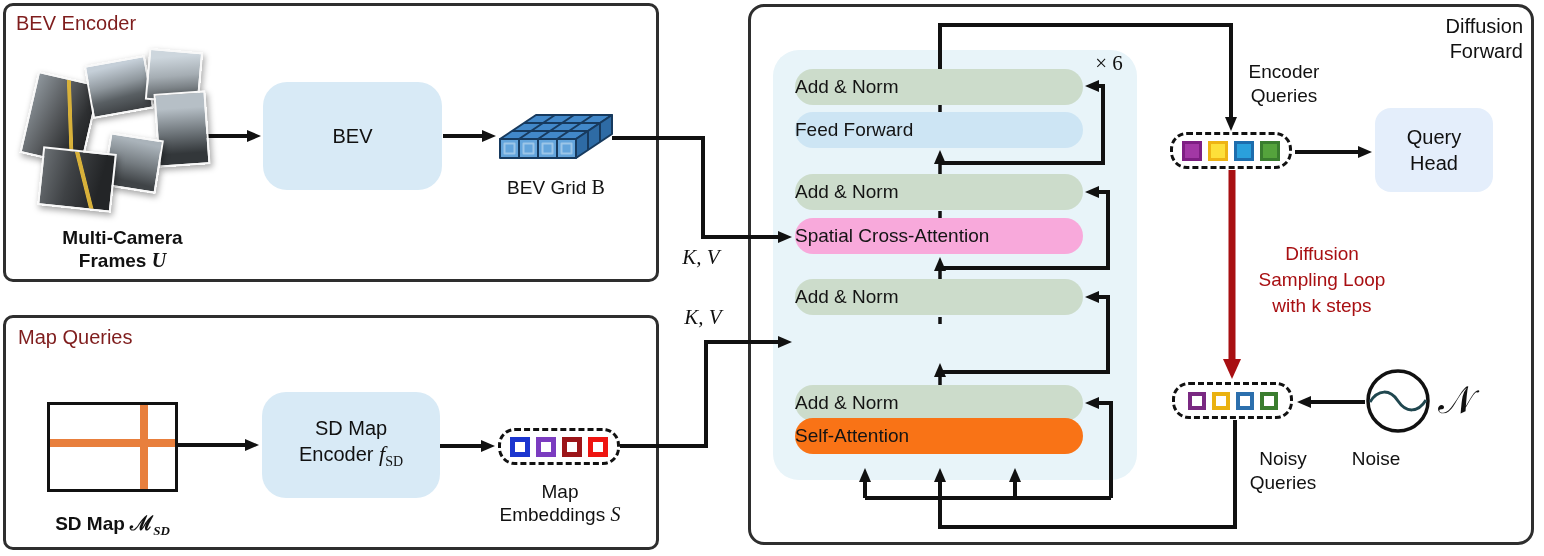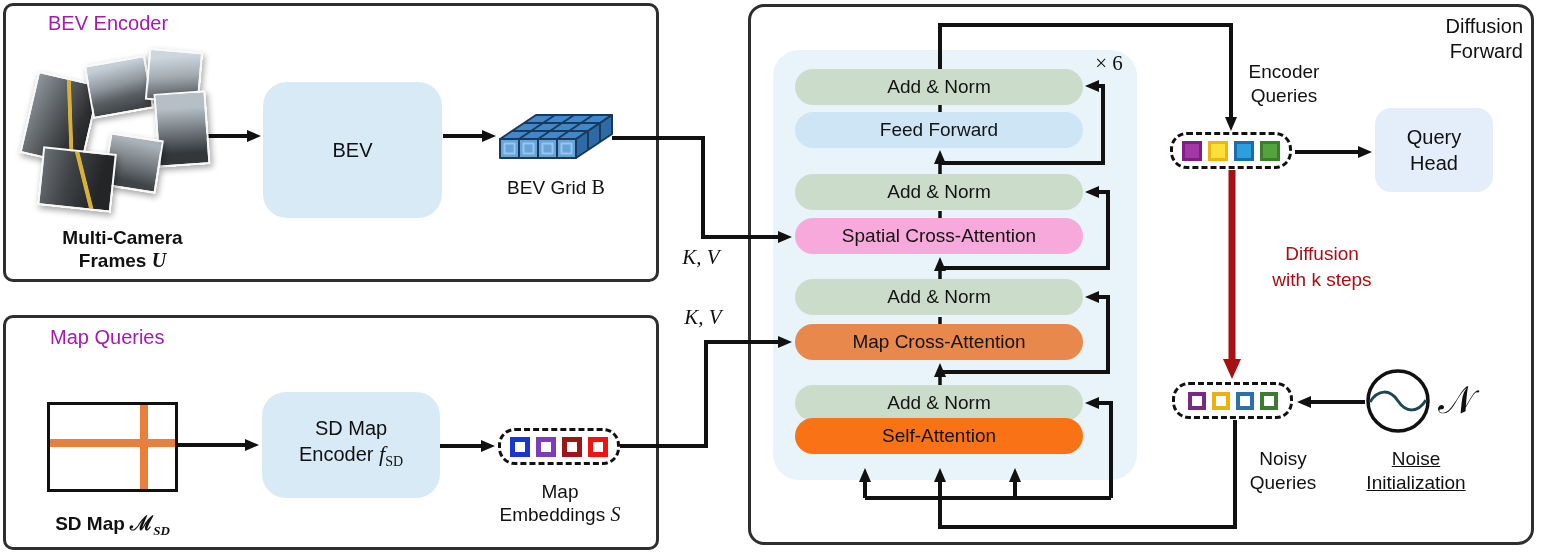--- a/index.html
+++ b/index.html
@@ -1,29 +1,29 @@
 <!DOCTYPE html>
 <html><head>
 <meta charset="utf-8">
 <style>
   html,body{margin:0;padding:0;background:#ffffff;}
   #canvas{position:relative;width:1544px;height:556px;background:#ffffff;overflow:hidden;
           font-family:"Liberation Sans","DejaVu Sans",sans-serif;color:#111;}
   .abs{position:absolute;}
   .panel{position:absolute;border:3px solid #2e2e2e;background:transparent;box-sizing:border-box;}
-  .panel-title{position:absolute;font-size:20px;color:#a21caf;white-space:nowrap;margin-left:32px;}
+  .panel-title{position:absolute;font-size:20px;color:#7f1d1d;white-space:nowrap;}
   .cap{position:absolute;text-align:center;font-size:19px;line-height:23px;color:#111;}
   .serif-i{font-family:"Liberation Serif","DejaVu Serif",serif;font-style:italic;}
   .serif-r{font-family:"Liberation Serif","DejaVu Serif",serif;}
   .encbox{position:absolute;border-radius:24px;display:flex;flex-direction:column;
           align-items:center;justify-content:center;font-size:20px;line-height:25px;text-align:center;}
   .encbox .fsym{font-family:"Liberation Serif","DejaVu Serif",serif;font-style:italic;font-size:22px;}
   .encbox sub{font-family:"Liberation Serif","DejaVu Serif",serif;font-style:normal;font-size:14px;}
   .blk{position:absolute;left:795px;width:288px;height:36px;border-radius:18px;
-       text-align:center;line-height:36px;font-size:19px;color:#141414;}
+       text-align:left;line-height:36px;font-size:19px;color:#141414;}
   .dashbox{position:absolute;border:3px dashed #111;border-radius:17px;box-sizing:border-box;
            display:flex;align-items:center;justify-content:center;gap:6px;background:#fff;}
   .sq-o{width:10px;height:10px;border:5px solid #333;background:#fff;display:inline-block;}
   .sq-f{width:14px;height:14px;border:3px solid #333;display:inline-block;}
   .photo{position:absolute;border:2px solid #f8f8f8;box-shadow:2px 3px 6px rgba(0,0,0,.35);}
   .sdmap{position:absolute;border:3px solid #111;background:#fff;box-sizing:border-box;}
   .road{position:absolute;}
 </style>
 </head>
 <body>
@@ -120,21 +120,21 @@
   </div>
 
   <div class="cap" style="left:40px;top:226px;width:165px;font-weight:bold;">
     <div>Multi-Camera</div>
     <div>
       <span>Frames</span>
       <span class="serif-i" style="font-size:20px;">U</span>
     </div>
   </div>
 
-  <div class="encbox" style="left: 263px; top: 82px; width: 179px; height: 136px; background-color: rgb(216, 234, 246); align-items: center;">
+  <div class="encbox" style="left: 263px; top: 82px; width: 179px; height: 108px; background-color: rgb(216, 234, 246); align-items: center;">
     <div>BEV</div>
   </div>
 
   <div class="cap" style="left:486px;top:176px;width:140px;">
     <span>BEV Grid</span>
     <span class="serif-r" style="font-size:20px;">B</span>
   </div>
 
   <div class="sdmap" style="left:47px;top:402px;width:131px;height:90px;">
     <div class="road" style="left: 90px; top: 0px; width: 8px; height: 84px; background-color: rgb(232, 127, 61);"></div>
@@ -168,21 +168,20 @@
   </div>
 
   <div class="cap serif-i" style="left:668px;top:246px;width:66px;font-size:21px;">K, V</div>
   <div class="cap serif-i" style="left:670px;top:306px;width:66px;font-size:21px;">K, V</div>
 
   <div class="blk" style="top: 69px; background-color: rgb(204, 220, 203);">Add &amp; Norm</div>
   <div class="blk" style="top: 112px; background-color: rgb(205, 229, 244);">Feed Forward</div>
   <div class="blk" style="top: 174px; background-color: rgb(204, 220, 203);">Add &amp; Norm</div>
   <div class="blk" style="top: 218px; background-color: rgb(248, 169, 219);">Spatial Cross-Attention</div>
   <div class="blk" style="top: 279px; background-color: rgb(204, 220, 203);">Add &amp; Norm</div>
-  <div class="blk" style="top: 324px; background-color: rgb(232, 136, 77);">Map Cross-Attention</div>
   <div class="blk" style="top: 385px; background-color: rgb(204, 220, 203);">Add &amp; Norm</div>
   <div class="blk" style="top: 418px; background-color: #f97316;">Self-Attention</div>
 
   <div class="cap" style="left:1214px;top:60px;width:140px;line-height:24px;">
     <div>Encoder</div>
     <div>Queries</div>
   </div>
   <div class="dashbox" style="left:1170px;top:132px;width:122px;height:37px;">
     <span class="sq-f" style="background-color: rgb(162, 56, 165); border-color: rgb(126, 31, 131);"></span>
     <span class="sq-f" style="background-color: rgb(253, 224, 58); border-color: rgb(238, 180, 20);"></span>
@@ -190,33 +189,33 @@
     <span class="sq-f" style="background-color: rgb(85, 163, 60); border-color: rgb(58, 125, 46);"></span>
   </div>
 
   <div class="encbox" style="left: 1375px; top: 108px; width: 118px; height: 84px; border-radius: 16px; font-size: 20px; line-height: 26px; background-color: rgb(228, 238, 251);">
     <div>Query</div>
     <div>Head</div>
   </div>
 
   <div class="cap" style="left: 1237px; top: 241px; width: 170px; line-height: 26px; color: rgb(168, 15, 18);">
     <div>Diffusion</div>
+    <div>Sampling Loop</div>
     <div>with k steps</div>
   </div>
 
   <div class="dashbox" style="left:1172px;top:382px;width:121px;height:37px;">
     <span class="sq-o" style="border-width: 4.5px; border-color: rgb(122, 41, 130);"></span>
     <span class="sq-o" style="border-width: 4.5px; border-color: rgb(234, 178, 17);"></span>
     <span class="sq-o" style="border-width: 4.5px; border-color: rgb(44, 111, 173);"></span>
     <span class="sq-o" style="border-width: 4.5px; border-color: rgb(59, 125, 47);"></span>
   </div>
   <div class="cap" style="left:1213px;top:447px;width:140px;line-height:24px;">
     <div>Noisy</div>
     <div>Queries</div>
   </div>
 
   <div class="abs serif-r" style="left:1438px;top:378px;font-size:38px;font-family:'DejaVu Sans','DejaVu Serif','Liberation Serif',serif;">𝒩</div>
-  <div class="cap" style="left:1336px;top:447px;width:160px;line-height:24px;text-decoration:underline;">
+  <div class="cap" style="left:1296px;top:447px;width:160px;line-height:24px;">
     <div>Noise</div>
-    <div>Initialization</div>
   </div>
 
 </div>
 
 </body></html>

